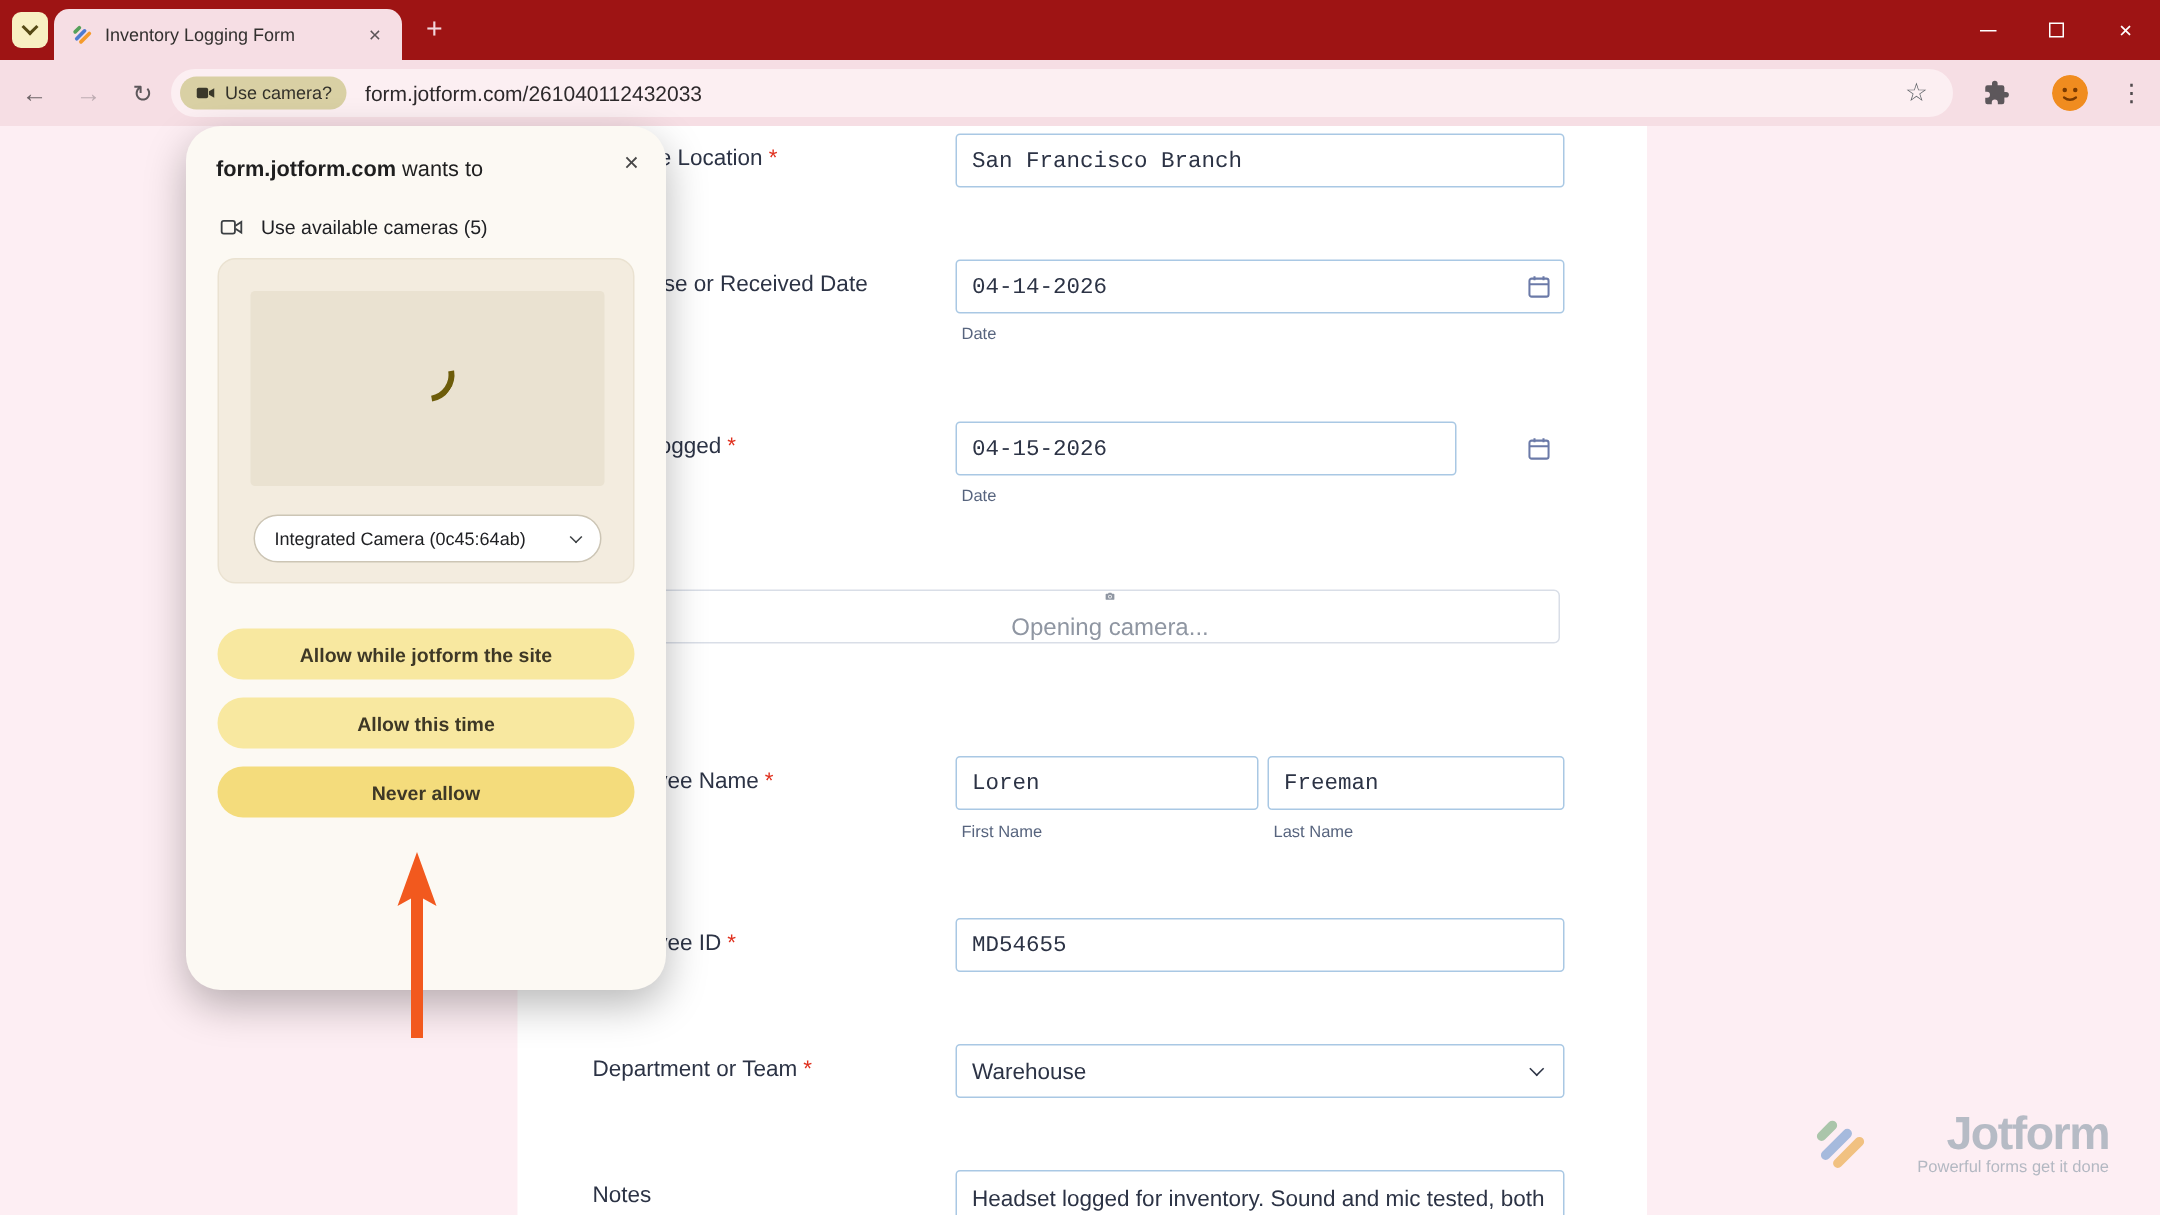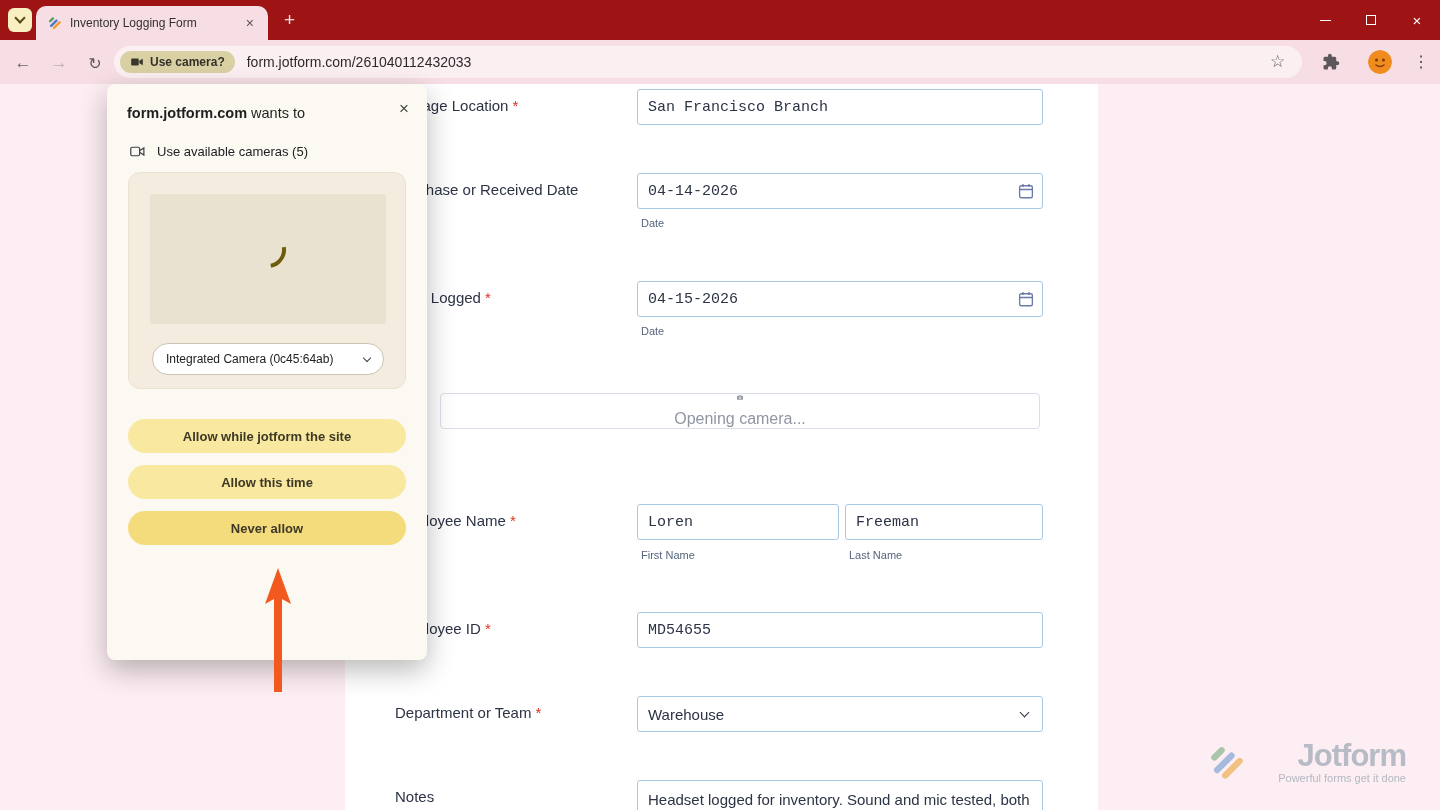--- a/index.html
+++ b/index.html
@@ -22,21 +22,21 @@
   .min-glyph { display:inline-block; width:11px; border-top:1.6px solid #fff; }
   .max-glyph { display:inline-block; width:10px; height:10px; border:1.5px solid #fff; }
   .close-glyph { font-size:15px; line-height:1; }
   
   .toolbar { position:absolute; left:0; top:40px; width:1440px; height:44px; background:#f6dee4; }
   .nav-ico { position:absolute; top:50px; width:26px; height:26px; display:flex; align-items:center; justify-content:center; font-size:17px; cursor:pointer; border-radius:50%; }
   .nav-back { left:10px; color:#6f6569; }
   .nav-fwd  { left:46px; color:#bfadb3; }
   .nav-reload { left:82px; color:#5d575b; font-size:16px; }
   .omnibox { position:absolute; left:114px; top:46px; width:1188px; height:32px; border-radius:16px; background:#fceff2; display:flex; align-items:center; padding-left:6px; cursor:text; }
-  .camera-chip { height:22px; border-radius:11px; background:#d9d0a4; display:flex; align-items:center; gap:6px; padding:0 10px; margin-right:12px; cursor:pointer;font-weight:bold; }
+  .camera-chip { height:22px; border-radius:11px; background:#d9d0a4; display:flex; align-items:center; gap:6px; padding:0 10px; margin-right:12px; cursor:pointer; }
   .camera-chip svg { width:14px; height:14px; fill:#3a382a; }
   .camera-chip span { font-size:12px; color:#33312a; white-space:nowrap; }
   .url-text { font-size:14px; color:#2d292b; }
   .star-icon { position:absolute; left:1270px; top:51px; font-size:17px; color:#5f6368; cursor:pointer; }
   .ext-icon { position:absolute; left:1322px; top:53px; width:18px; height:18px; cursor:pointer; }
   .avatar { position:absolute; left:1368px; top:50px; width:24px; height:24px; border-radius:50%; cursor:pointer; overflow:hidden; }
   .menu-dots { position:absolute; left:1413px; top:52px; font-size:16px; color:#4f494c; cursor:pointer; }
   
   .page { position:absolute; left:0; top:84px; width:1440px; height:726px; }
   .sheet { position:absolute; left:345px; top:0; width:753px; height:726px; background:#ffffff; }
@@ -50,21 +50,21 @@
   .f-select { position:absolute; left:292px; top:612px; width:406px; height:36px; border:1px solid #a9c8e4; border-radius:3px; background:#fff; display:flex; align-items:center; padding:0 14px 0 10px; font-size:15px; color:#2c3345; cursor:pointer; }
   .f-select .chev { margin-left:auto; border-color:#2c3345; border-width:1.6px; width:7px; height:7px; margin-top:-3px; }
   .f-textarea { position:absolute; left:292px; top:696px; width:406px; height:120px; border:1px solid #a9c8e4; border-radius:3px; font-family:"Liberation Sans",sans-serif; font-size:15px; color:#2c3345; padding:9px 10px; resize:none; outline:none; line-height:1.35; }
   
   .brand { position:absolute; right:34px; top:656px; display:flex; align-items:flex-start; gap:6px; }
   .brand-mark { width:36px; height:36px; margin-top:4px; opacity:.75; }
   .brand-text { text-align:right;margin-left:27px; }
   .brand-name { font-size:31px; font-weight:bold; color:#b6bbc5; letter-spacing:-1px; line-height:1; }
   .brand-tag { font-size:11px; color:#b3b8c2; margin-top:1px; }
   
-  .dialog { position:absolute; left:107px; top:84px; width:320px; height:576px; background:#fcf9f3; border-radius:8px; box-shadow:0 10px 28px rgba(0,0,0,.28); z-index:50; }
+  .dialog { position:absolute; left:124px; top:84px; width:320px; height:576px; background:#fcf9f3; border-radius:23px; box-shadow:0 10px 28px rgba(0,0,0,.28); z-index:50; }
   .dlg-title { position:absolute; left:20px; top:21px; font-size:14.5px; color:#1f1f1f; }
   .dlg-title .host { font-weight:bold; }
   .dlg-close { position:absolute; right:18px; top:15px; font-size:17px; color:#474747; cursor:pointer; }
   .dlg-cam-row { position:absolute; left:22px; top:59px; display:flex; align-items:center; gap:11px; }
   .dlg-cam-row svg { width:17px; height:17px; }
   .dlg-cam-row span { font-size:13px; color:#202124; }
   .dlg-preview-outer { position:absolute; left:21px; top:88px; width:278px; height:217px; background:#f3ecdf; border:1px solid #eae2d1; border-radius:12px; }
   .dlg-preview-inner { position:absolute; left:21px; top:21px; width:236px; height:130px; background:#eae2d1; border-radius:3px; }
   .spinner { position:absolute; left:100px; top:38px; width:36px; height:36px; border:4px solid transparent; border-top-color:#6d5c0a; border-radius:50%; transform:rotate(125deg); }
   .dlg-select { position:absolute; left:45px; top:259px; width:232px; height:32px; background:#fff; border:1px solid #ccc5b5; border-radius:16px; display:flex; align-items:center; padding:0 13px; cursor:pointer; }
@@ -143,21 +143,21 @@
 
     <div class="f-label" style="left:50px; top:97px;"><span>Purchase or Received Date</span></div>
     <input class="f-input" style="left: 292px; top: 89px; width: 406px;" value="04-14-2026">
     <svg class="cal-ico" style="left:672px; top:98px;" viewBox="0 0 24 24" fill="none" stroke="#6b7aa8" stroke-width="1.8">
         <rect x="3.5" y="5" width="17" height="16" rx="2"></rect>
         <path d="M3.5 10h17M8 2.8V6.5M16 2.8V6.5"></path>
       </svg>
     <div class="sub" style="left:296px; top:133px;">Date</div>
 
     <div class="f-label" style="left:50px; top:205px;"><span>Date Logged</span><span class="req">*</span></div>
-    <input class="f-input" style="left: 292px; top: 197px; width: 406px;" value="04-15-2026">
+    <input class="f-input" style="left: 292px; top: 197px; width: 334px;" value="04-15-2026">
     <svg class="cal-ico" style="left:672px; top:206px;" viewBox="0 0 24 24" fill="none" stroke="#6b7aa8" stroke-width="1.8">
         <rect x="3.5" y="5" width="17" height="16" rx="2"></rect>
         <path d="M3.5 10h17M8 2.8V6.5M16 2.8V6.5"></path>
       </svg>
     <div class="sub" style="left:296px; top:241px;">Date</div>
 
     <div class="camera-bar">
       <svg width="20" height="20" viewBox="0 0 24 24" fill="#8f96a2">
         <path d="M9 4 7.5 6H4a2 2 0 0 0-2 2v10a2 2 0 0 0 2 2h16a2 2 0 0 0 2-2V8a2 2 0 0 0-2-2h-3.5L15 4H9z"></path>
         <circle cx="12" cy="13" r="4.2" fill="#ffffff"></circle>

